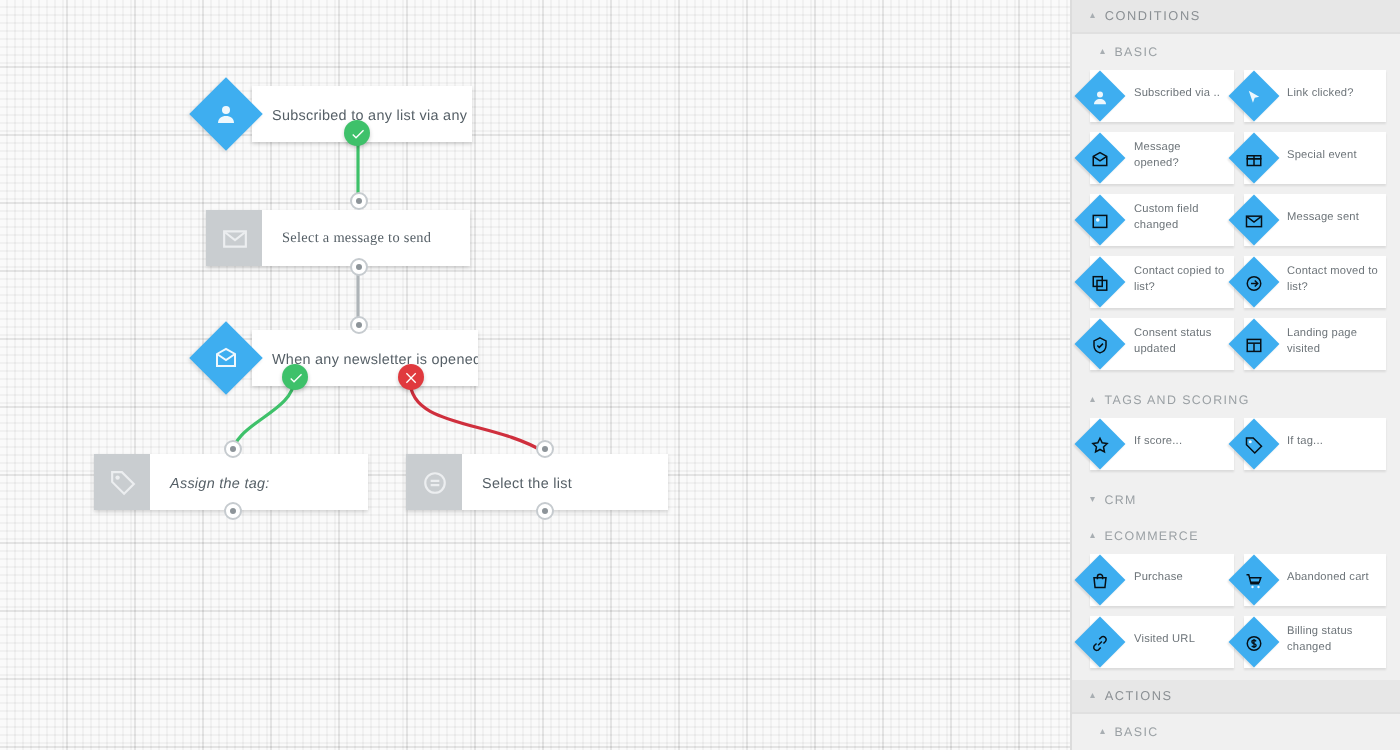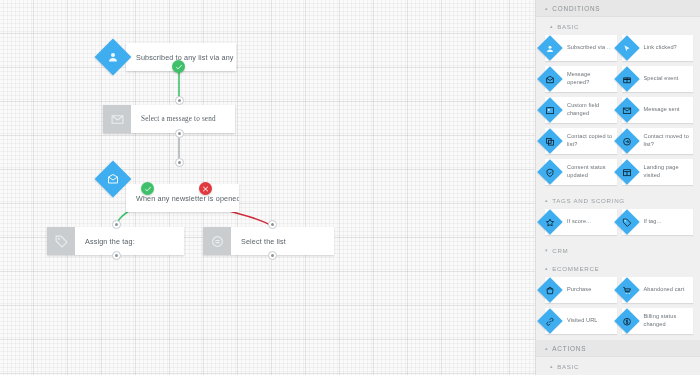--- a/index.html
+++ b/index.html
@@ -168,42 +168,42 @@
         <svg viewBox="0 0 24 24">
             <path d="M2 5h20v14H2z" fill="none" stroke="#eceef0" stroke-width="2"></path>
             <path d="M3 6l9 7 9-7" fill="none" stroke="#eceef0" stroke-width="2"></path>
           </svg>
       </div>
       <div class="nlabel">Select a message to send</div>
     </div>
     <div class="port" style="left:175px; top:129px;"></div>
     <div class="port" style="left:175px; top:158px;"></div>
 
-    <div class="node" style="left:126px; top:165px; width:113px;margin-top:19px;">
+    <div class="node" style="left:126px; top:165px; width:113px;">
       <div class="nlabel">When any newsletter is opened</div>
     </div>
     <div class="diamond" style="left:100px; top:166px;">
       <svg viewBox="0 0 24 24">
           <path d="M3 8l9-5 9 5v12H3z" fill="none" stroke="#fff" stroke-width="2"></path>
           <path d="M3 8l9 6 9-6" fill="none" stroke="#fff" stroke-width="2"></path>
         </svg>
     </div>
     <div class="badge ok" style="left:141px; top:182px;">
       <svg viewBox="0 0 24 24">
           <path d="M9 16.2 4.8 12l-1.4 1.4L9 19 21 7l-1.4-1.4z"></path>
         </svg>
     </div>
     <div class="badge no" style="left:199px; top:182px;">
       <svg viewBox="0 0 24 24">
           <path d="M18.3 5.7 12 12l6.3 6.3-1.4 1.4L10.6 13.4 4.3 19.7 2.9 18.3 9.2 12 2.9 5.7l1.4-1.4 6.3 6.3 6.3-6.3z"></path>
         </svg>
     </div>
 
     <div class="port" style="left:112px; top:220px;"></div>
-    <div class="node" style="left:47px; top:227px; width:137px;">
+    <div class="node" style="left:47px; top:227px; width:137px;font-style:italic;">
       <div class="sqicon">
         <svg viewBox="0 0 24 24">
             <path d="M2 2h9l11 11-9 9L2 11z" fill="none" stroke="#eceef0" stroke-width="2"></path>
             <circle cx="7" cy="7" r="2" fill="#eceef0"></circle>
           </svg>
       </div>
       <div class="nlabel">Assign the tag:</div>
     </div>
     <div class="port" style="left:112px; top:251px;"></div>
 

